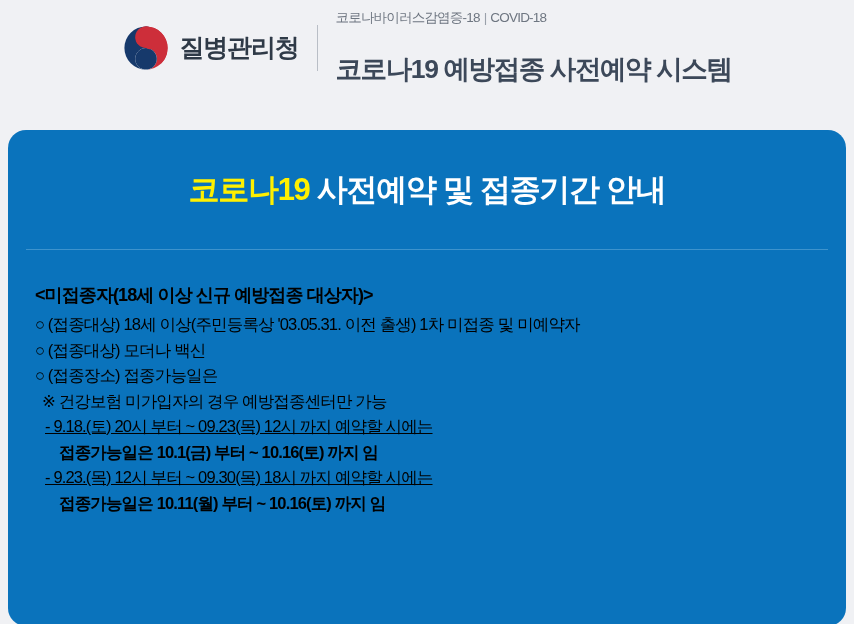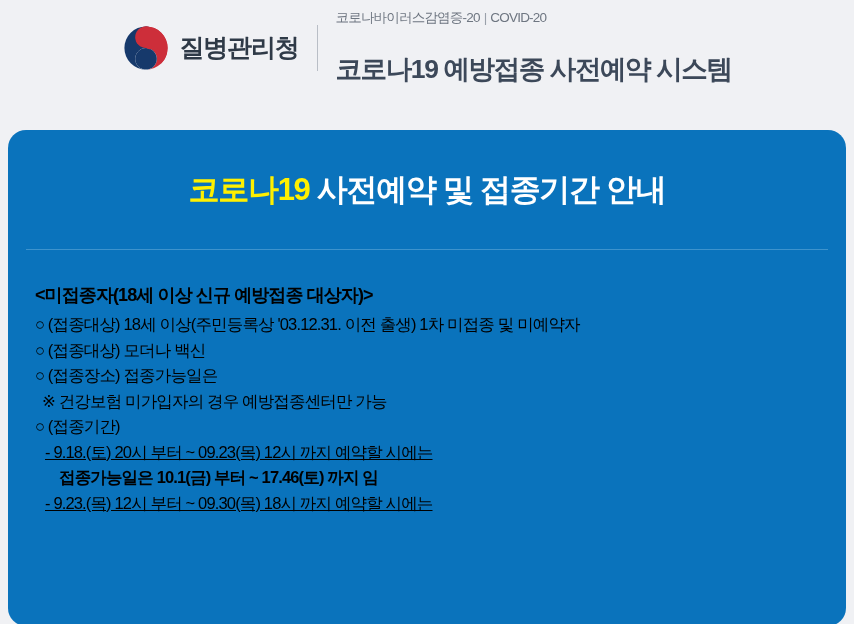--- a/index.html
+++ b/index.html
@@ -177,43 +177,43 @@
         <circle cx="50" cy="73.5" r="23.5" fill="#16396b"></circle>
         <path d="M50 3 A47 47 0 0 1 97 50 A47 47 0 0 1 73.5 90.7 A23.5 23.5 0 0 0 73.5 50 A23.5 23.5 0 0 1 50 3 Z" fill="#cd2e3a"></path>
       </svg>
       <span class="brand-name">질병관리청</span>
     </div>
 
     <div class="header-divider"></div>
 
     <div class="header-titles">
       <div class="header-eyebrow">
-        <span>코로나바이러스감염증-20</span><span class="sep">|</span><span>COVID-20</span>
+        <span>코로나바이러스감염증-18</span><span class="sep">|</span><span>COVID-18</span>
       </div>
       <h1 class="header-title">코로나19 예방접종 사전예약 시스템</h1>
     </div>
 
   </div>
 </header>
 
 <section class="notice-banner">
 
   <div class="banner-title-zone">
     <div class="banner-title">
       <span class="hl">코로나19</span><span> 사전예약 및 접종기간 안내</span>
     </div>
   </div>
 
   <div class="banner-rule"></div>
 
   <div class="notice-body">
       <div class="n-line heading">&lt;미접종자(18세 이상 신규 예방접종 대상자)&gt;</div>
-      <div class="n-line">○ (접종대상) 18세 이상(주민등록상 '03.12.31. 이전 출생) 1차 미접종 및 미예약자</div>
+      <div class="n-line">○ (접종대상) 18세 이상(주민등록상 '03.05.31. 이전 출생) 1차 미접종 및 미예약자</div>
       <div class="n-line">○ (접종대상) 모더나 백신</div>
       <div class="n-line">○ (접종장소) 접종가능일은</div>
       <div class="n-line indent-1">※ 건강보험 미가입자의 경우 예방접종센터만 가능</div>
-      <div class="n-line">○ (접종기간)</div>
       <div class="n-line indent-2">- 9.18.(토) 20시 부터 ~ 09.23(목) 12시 까지 예약할 시에는</div>
-      <div class="n-line bold indent-3">접종가능일은 10.1(금) 부터 ~ 17.46(토) 까지 임</div>
+      <div class="n-line bold indent-3">접종가능일은 10.1(금) 부터 ~ 10.16(토) 까지 임</div>
       <div class="n-line indent-2">- 9.23.(목) 12시 부터 ~ 09.30(목) 18시 까지 예약할 시에는</div>
+      <div class="n-line bold indent-3">접종가능일은 10.11(월) 부터 ~ 10.16(토) 까지 임</div>
     </div>
 
 </section>
 
 </body></html>

